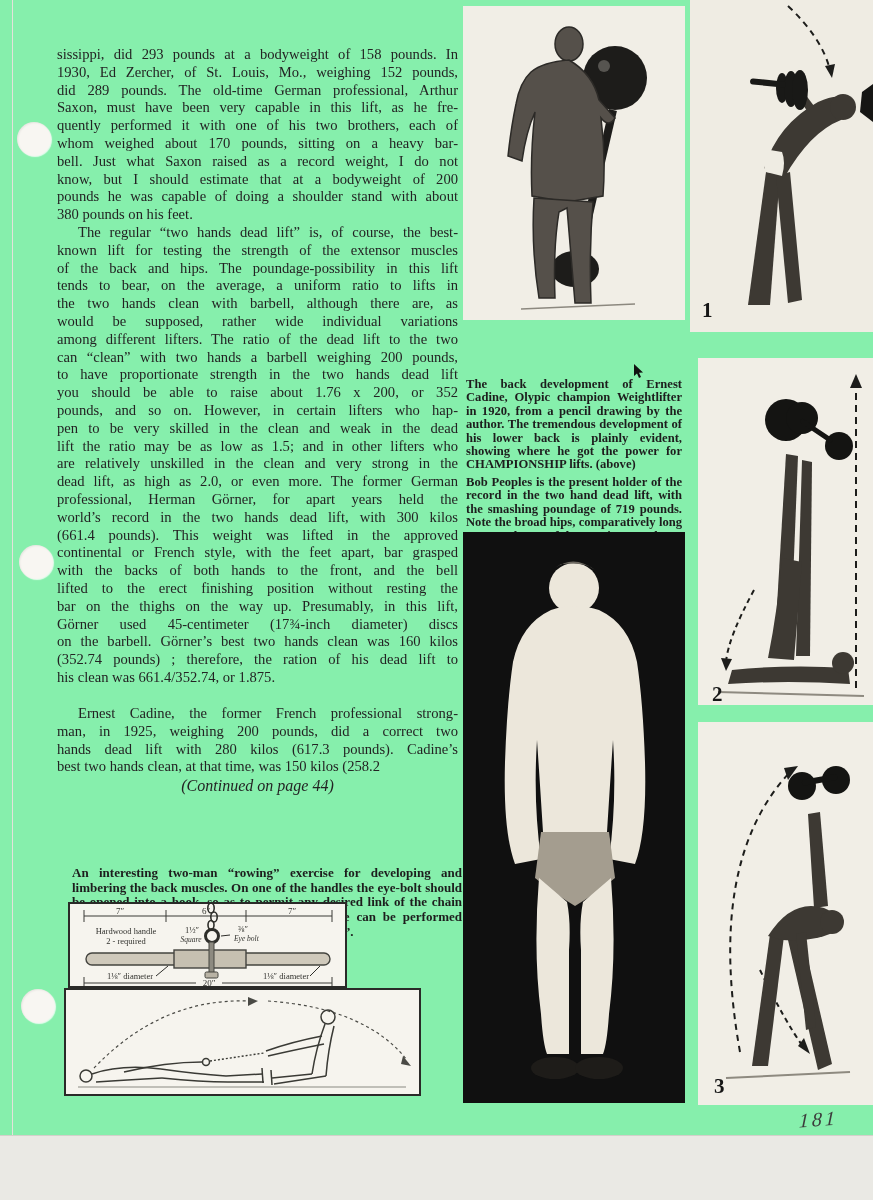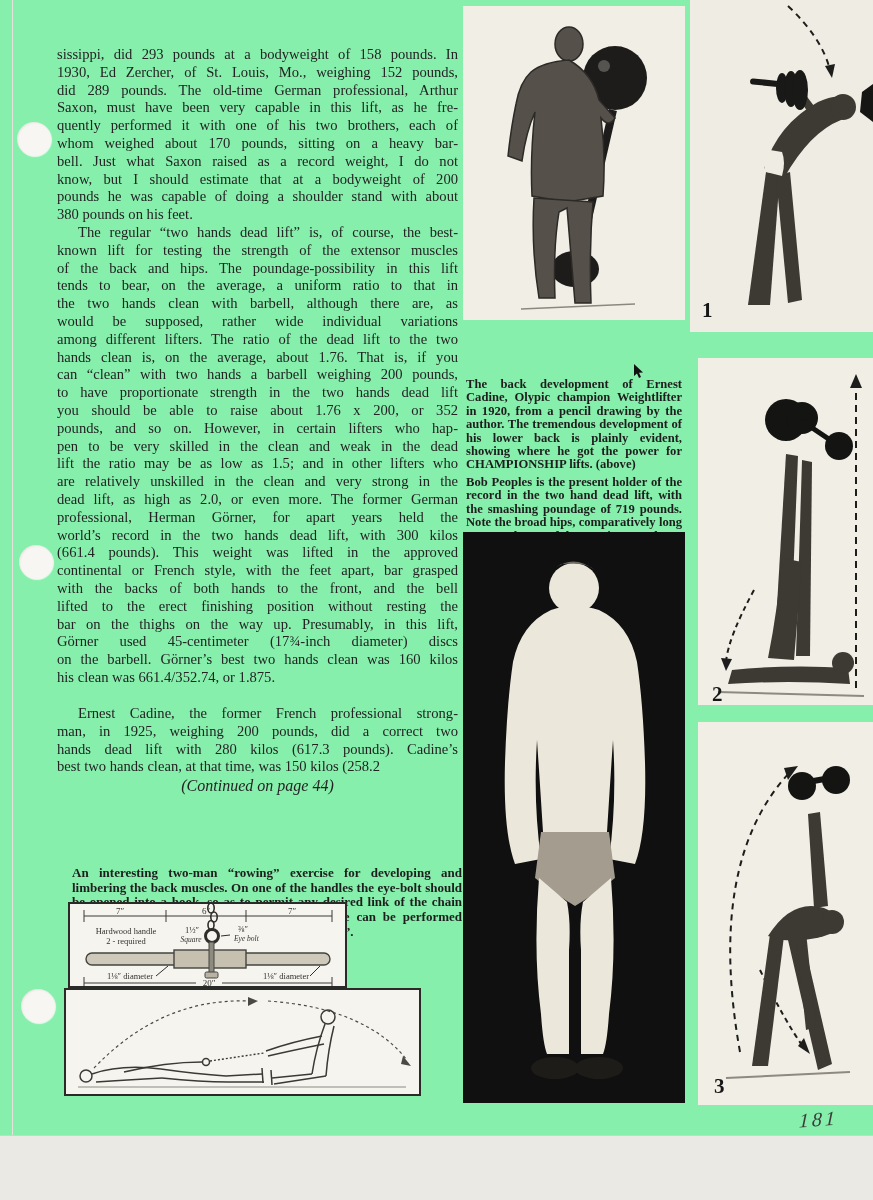--- a/index.html
+++ b/index.html
@@ -66,42 +66,42 @@
       <div class="tline">whom weighed about 170 pounds, sitting on a heavy bar-</div>
       <div class="tline">bell. Just what Saxon raised as a record weight, I do not</div>
       <div class="tline">know, but I should estimate that at a bodyweight of 200</div>
       <div class="tline">pounds he was capable of doing a shoulder stand with about</div>
       <div class="tline">380 pounds on his feet.</div>
     </div>
   <div class="abs textcol lines indent" style="top:224px;">
       <div class="tline">The regular “two hands dead lift” is, of course, the best-</div>
       <div class="tline">known lift for testing the strength of the extensor muscles</div>
       <div class="tline">of the back and hips. The poundage-possibility in this lift</div>
-      <div class="tline">tends to bear, on the average, a uniform ratio to that in</div>
+      <div class="tline">tends to bear, on the average, a uniform ratio to lifts in</div>
       <div class="tline">the two hands clean with barbell, although there are, as</div>
       <div class="tline">would be supposed, rather wide individual variations</div>
       <div class="tline">among different lifters. The ratio of the dead lift to the two</div>
-      <div class="tline">hands clean is, on the average, about 1.76. That is, if you</div>
       <div class="tline">can “clean” with two hands a barbell weighing 200 pounds,</div>
       <div class="tline">to have proportionate strength in the two hands dead lift</div>
       <div class="tline">you should be able to raise about 1.76 x 200, or 352</div>
       <div class="tline">pounds, and so on. However, in certain lifters who hap-</div>
       <div class="tline">pen to be very skilled in the clean and weak in the dead</div>
       <div class="tline">lift the ratio may be as low as 1.5; and in other lifters who</div>
       <div class="tline">are relatively unskilled in the clean and very strong in the</div>
       <div class="tline">dead lift, as high as 2.0, or even more. The former German</div>
       <div class="tline">professional, Herman Görner, for apart years held the</div>
       <div class="tline">world’s record in the two hands dead lift, with 300 kilos</div>
       <div class="tline">(661.4 pounds). This weight was lifted in the approved</div>
       <div class="tline">continental or French style, with the feet apart, bar grasped</div>
       <div class="tline">with the backs of both hands to the front, and the bell</div>
       <div class="tline">lifted to the erect finishing position without resting the</div>
       <div class="tline">bar on the thighs on the way up. Presumably, in this lift,</div>
       <div class="tline">Görner used 45-centimeter (17¾-inch diameter) discs</div>
       <div class="tline">on the barbell. Görner’s best two hands clean was 160 kilos</div>
+      <div class="tline">(352.74 pounds) ; therefore, the ration of his dead lift to</div>
       <div class="tline">his clean was 661.4/352.74, or 1.875.</div>
     </div>
   <div class="abs textcol lines indent" style="top:705px;">
       <div class="tline">Ernest Cadine, the former French professional strong-</div>
       <div class="tline">man, in 1925, weighing 200 pounds, did a correct two</div>
       <div class="tline">hands dead lift with 280 kilos (617.3 pounds). Cadine’s</div>
       <div class="tline">best two hands clean, at that time, was 150 kilos (258.2</div>
     </div>
   <div class="abs continued">(Continued on page 44)</div>
 

